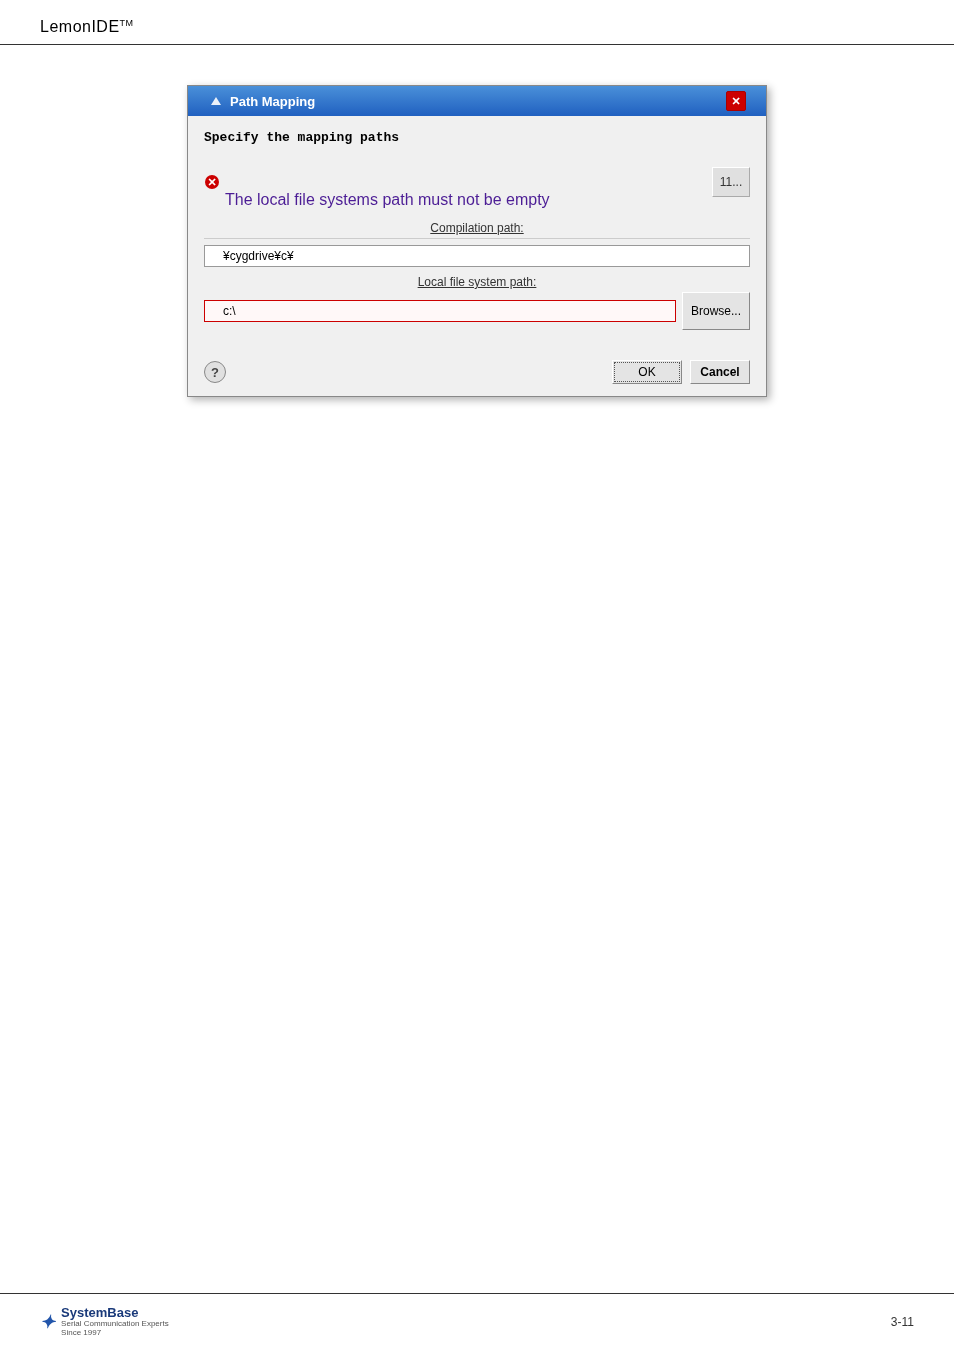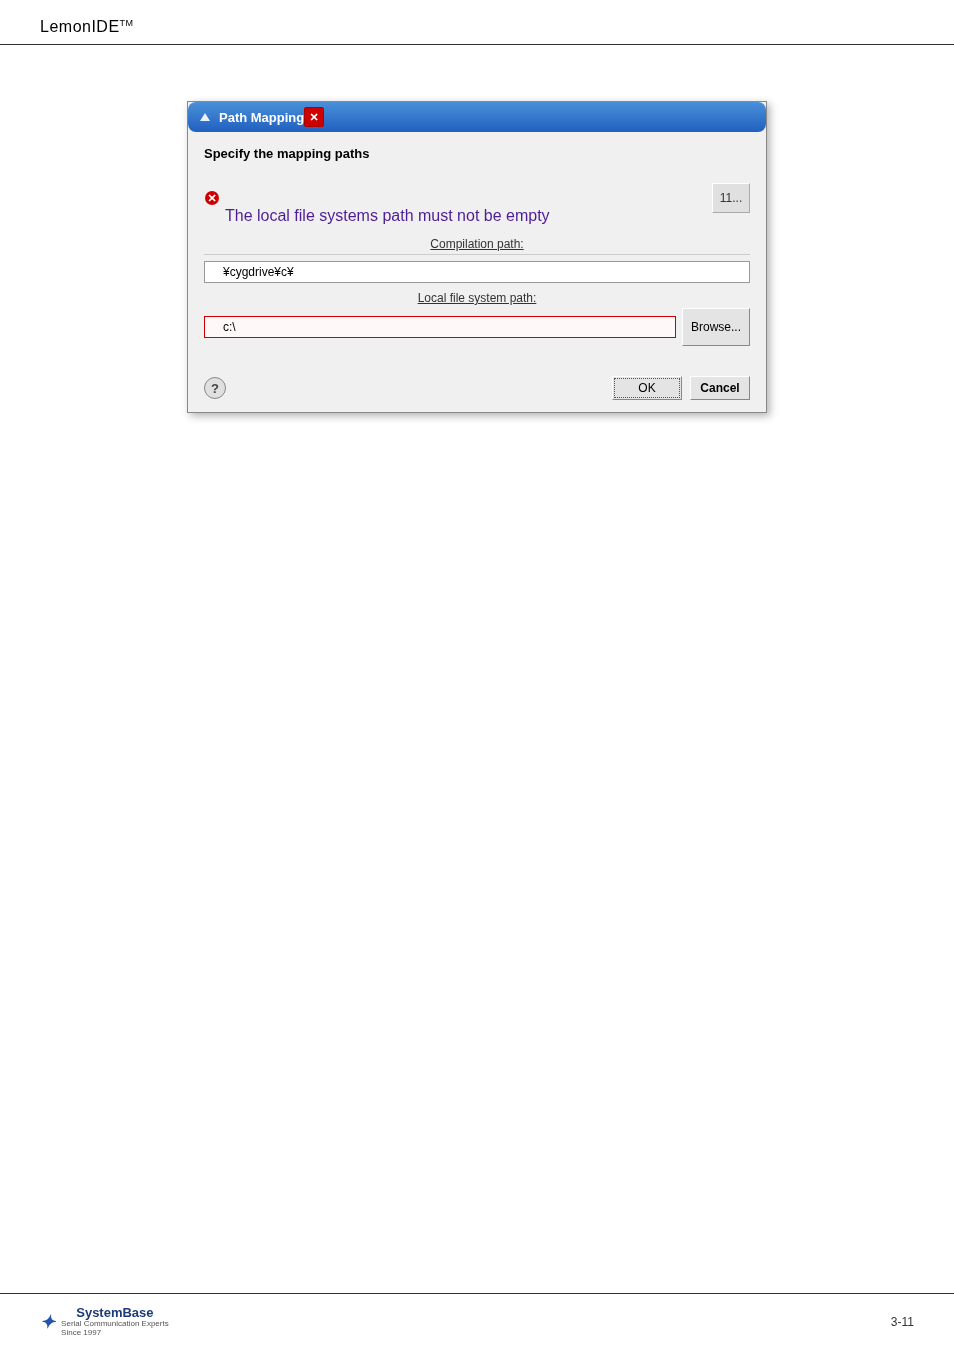--- a/index.html
+++ b/index.html
@@ -9,21 +9,21 @@
       font-size: 13px;
       width: 954px;
       min-height: 1350px;
       position: relative;
     }
 
     
     .page-header {
       padding: 18px 56px 8px 40px;
       border-bottom: 1.5px solid #333;
-      margin-bottom: 36px;
+      margin-bottom: 20px;
     }
     .page-title {
       font-size: 16px;
       font-weight: normal;
       letter-spacing: 0.5px;
     }
     .page-title sup {
       font-size: 9px;
       vertical-align: super;
     }
@@ -40,28 +40,27 @@
       width: 580px;
       border: 1px solid #888;
       background: #f0f0f0;
       box-shadow: 3px 3px 8px rgba(0,0,0,0.3);
     }
 
     
     .dialog-titlebar {
       background: linear-gradient(to bottom, #4a90d9 0%, #2060c0 100%);
       color: white;
-      padding: 5px 9px;
-      display: flex;
-      align-items: center;
-      justify-content: flex-start;
+      padding: 5px 20px;
+      display: flex;
+      align-items: center;
+      justify-content: space-between;
       font-size: 13px;
       font-weight: bold;
       user-select: none;
-      border-radius: 8px;
     }
     .dialog-titlebar-left {
       display: flex;
       align-items: center;
       gap: 6px;
     }
     .title-icon {
       width: 16px;
       height: 16px;
       display: inline-flex;
@@ -90,20 +89,21 @@
     
     .dialog-body {
       padding: 14px 16px 14px 16px;
       background: #f0f0f0;
     }
 
     .dialog-subtitle {
       font-size: 13px;
       font-weight: bold;
       margin-bottom: 10px;
+      font-family: Liberation Mono, monospace;
     }
 
     
     .error-row {
       display: flex;
       align-items: center;
       justify-content: space-between;
       margin-bottom: 12px;
       background: #f0f0f0;
     }
@@ -256,21 +256,20 @@
     .footer-logo-icon {
       font-size: 18px;
       color: #2255aa;
       font-style: italic;
       font-weight: bold;
     }
     .footer-brand {
       display: flex;
       flex-direction: column;
       line-height: 1.1;
-      align-items: center;
     }
     .footer-brand-name {
       font-size: 13px;
       font-weight: bold;
       color: #1a3a7a;
     }
     .footer-brand-sub {
       font-size: 8px;
       color: #555;
     }

